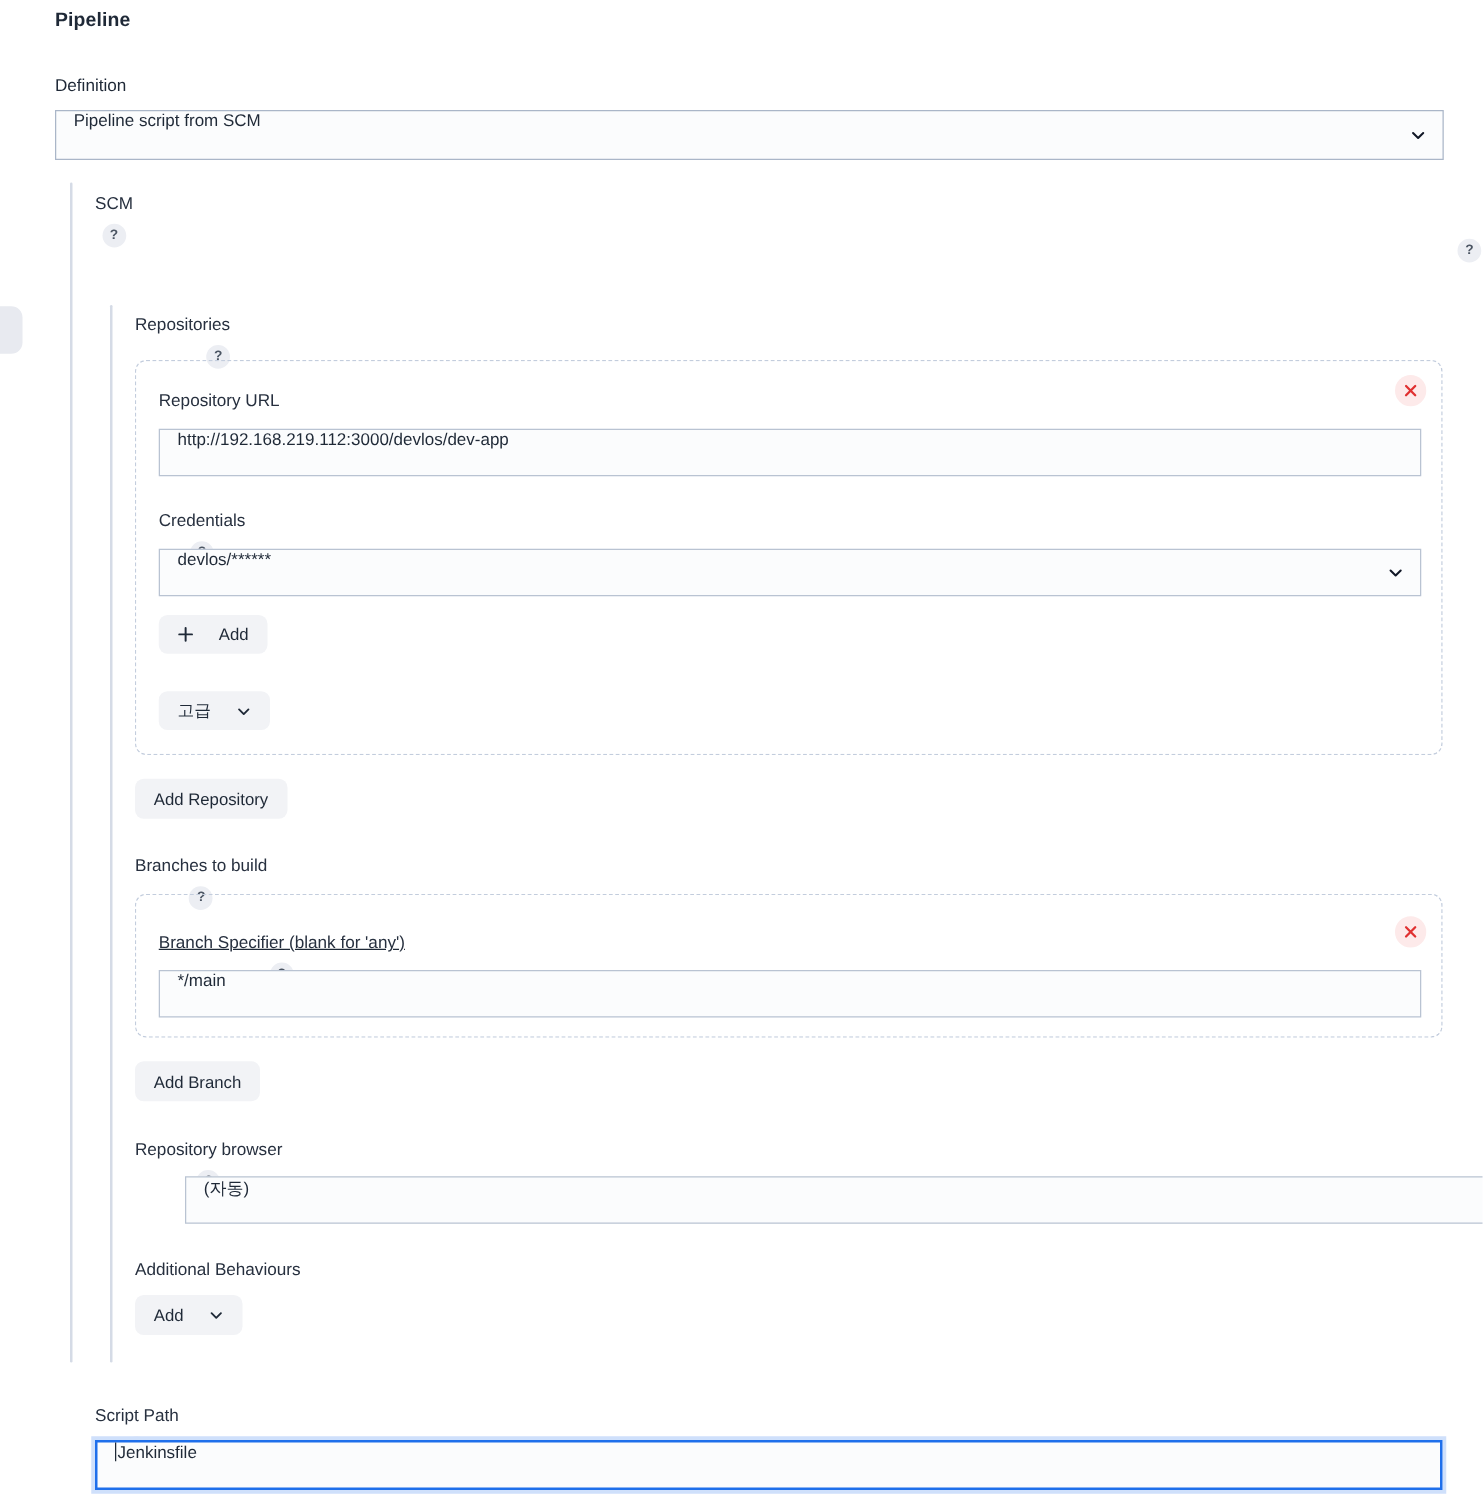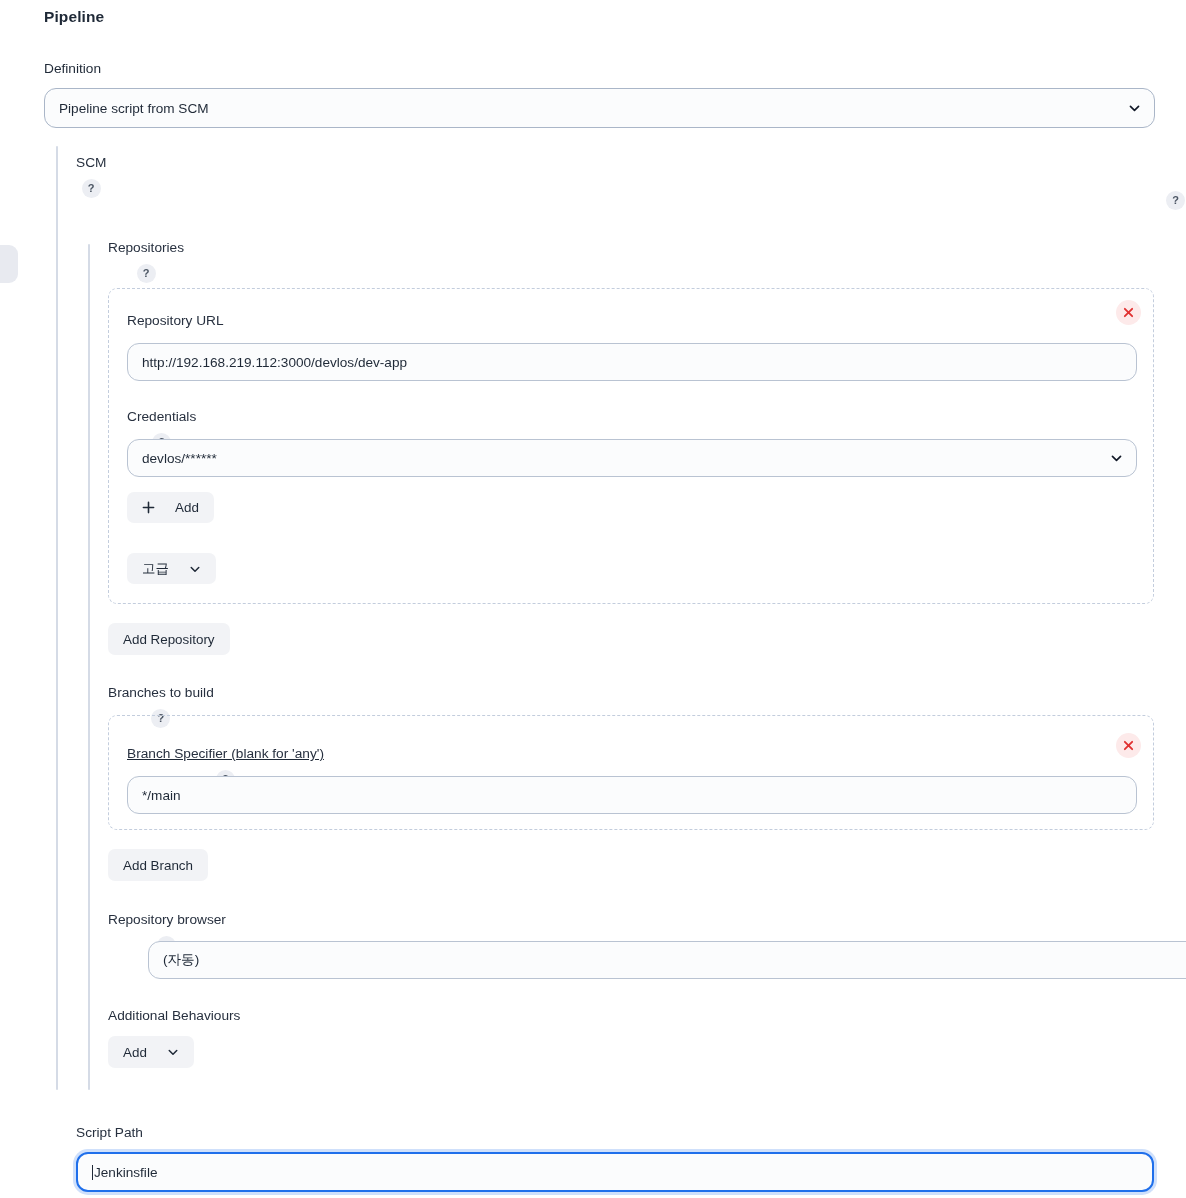--- a/index.html
+++ b/index.html
@@ -42,23 +42,23 @@
     background: #eceef3; color: #4b5563;
     font-size: 11px; font-weight: 700;
     display: inline-flex; align-items: center; justify-content: center;
     flex: 0 0 auto; line-height: 1;
   }
 
   
   .field {
     background: #fbfcfd;
     border: 1px solid #b9c3d2;
-    border-radius: 12px;
+    border-radius: 0;
     height: 38px;
-    display: flex; align-items: center;
+    display: flex; 
     padding: 0 14px;
     font-size: 13.6px; color: #1f2937;
     position: relative;
   }
   .field.sel { padding-right: 38px; }
   .chev {
     position: absolute; right: 13px; top: 50%; transform: translateY(-50%);
     width: 13px; height: 13px; display: block;
   }
   .chev svg { display:block; width: 13px; height: 13px; }
@@ -127,21 +127,21 @@
         </svg>
     </span>
   </div>
 
   <div class="label-row abs" style="left:76px; top:156px;">
     <span class="label">SCM</span>
     <span class="help">?</span>
   </div>
   <span class="help abs" style="left:1166px; top:191px;">?</span>
 
-  <div class="label-row abs" style="left:108px; top:241px;">
+  <div class="label-row abs" style="left:108px; top:253px;align-items:flex-end;">
     <span class="label">Repositories</span>
     <span class="help">?</span>
   </div>
 
   <div class="dashed abs" style="left:108px; top:288px; width:1046px; height:316px;">
     <div class="del" style="right:12px; top:11px;">
       <svg viewBox="0 0 12 12" fill="none" stroke="#e03131" stroke-width="2" stroke-linecap="round">
           <path d="M2 2l8 8M10 2l-8 8"></path>
         </svg>
     </div>

